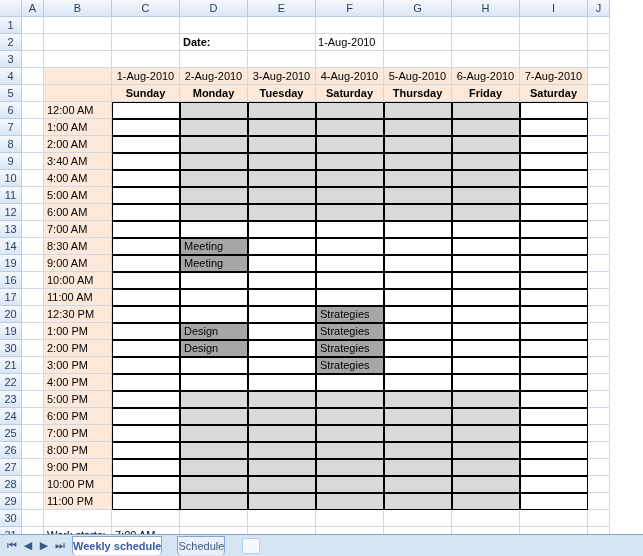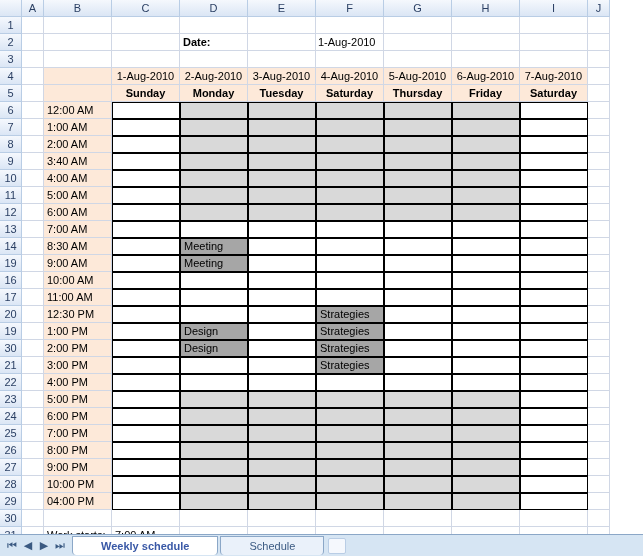--- a/index.html
+++ b/index.html
@@ -81,26 +81,26 @@
   }
   .tab-nav span {
     width: 14px; height: 14px;
     margin: 0 1px;
     display: flex; align-items:center; justify-content:center;
     color: #3b5a82;
     cursor: pointer;
   }
   .tab {
     position: relative;
-    padding: 2px 28px;
+    padding: 2px 0;
     background: #fff;
     border: 1px solid #8ba7c7;
     border-bottom: none;
     border-radius: 0 0 4px 4px;
-    margin-right: 2px;
+    margin-right: 15px;
     cursor: pointer;
     line-height:14px;
   }
   .tab.active { font-weight: bold; color: #3958a6; background:#fff; }
   .tab.inactive { background: #eaf1fa; color:#3b5a82; font-weight:normal;text-align:center; }
   .newtab { width:18px; height:16px; background:#f5f8fd; border:1px solid #b9cde5; border-radius:2px; margin-left:2px;}
 </style>
 </head>
 <body>
 
@@ -419,21 +419,21 @@
     <div class="grid-cell"></div>
     <div class="grid-cell shade"></div>
     <div class="grid-cell shade"></div>
     <div class="grid-cell shade"></div>
     <div class="grid-cell shade"></div>
     <div class="grid-cell shade"></div>
     <div class="grid-cell"></div>
     <div class="cell"></div>
     <div class="rowhdr">29</div>
     <div class="cell"></div>
-    <div class="cell peach right">04:00 PM</div>
+    <div class="cell peach right">11:00 PM</div>
     <div class="grid-cell"></div>
     <div class="grid-cell shade"></div>
     <div class="grid-cell shade"></div>
     <div class="grid-cell shade"></div>
     <div class="grid-cell shade"></div>
     <div class="grid-cell shade"></div>
     <div class="grid-cell"></div>
     <div class="cell"></div>
     <div class="rowhdr">30</div>
     <div class="cell"></div>

